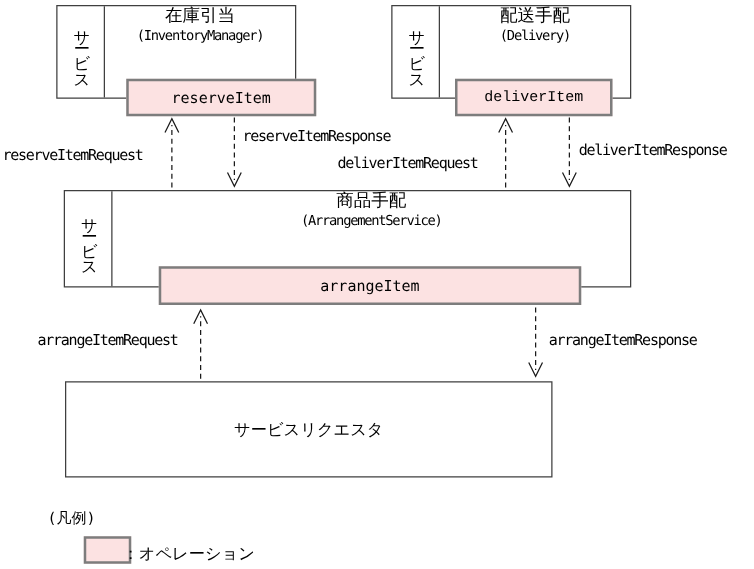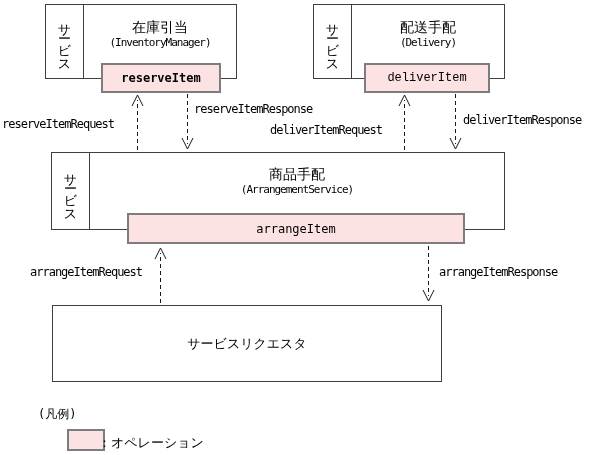--- a/index.html
+++ b/index.html
@@ -14,21 +14,21 @@
     display:flex;box-sizing:border-box;
   }
   .svc-col{
     width:38px;border-right:1px solid #3f3f3f;box-sizing:border-box;
     display:flex;align-items:center;justify-content:center;
   }
   .svc-col span{
     writing-mode:vertical-rl;font-size:13px;letter-spacing:2px;line-height:1;
   }
   .svc-body{
-    flex:1;display:flex;flex-direction:column;align-items:center;justify-content:center;
+    flex:1;display:flex;flex-direction:column;align-items:center;
   }
   .svc-title{font-size:14px;line-height:17px;}
   .svc-sub{font-size:11px;line-height:14px;letter-spacing:-1px;}
   .pad-top{padding-bottom:14px;}
   .pad-mid{padding-bottom:20px;}
   
   .op{
     position:absolute;background:#fce2e2;border:2px solid #7d7d7d;
     box-sizing:border-box;display:flex;align-items:center;justify-content:center;
     font-size:12px;z-index:3;
@@ -81,21 +81,21 @@
   <div class="svc" style="left:51px;top:152px;width:454px;height:78px;">
     <div class="svc-col">
       <span>サービス</span>
     </div>
     <div class="svc-body pad-mid">
       <div class="svc-title">商品手配</div>
       <div class="svc-sub">(ArrangementService)</div>
     </div>
   </div>
 
-  <div class="op" style="left:101px;top:63px;width:120px;height:30px;font-weight:bold;">reserveItem</div>
+  <div class="op" style="left:101px;top:63px;width:152px;height:30px;">reserveItem</div>
   <div class="op" style="left:364px;top:63px;width:126px;height:30px;font-family:Liberation Mono, monospace;">deliverItem</div>
   <div class="op" style="left:127px;top:213px;width:338px;height:31px;">arrangeItem</div>
 
   <div class="req" style="left:52px;top:305px;width:390px;height:77px;">
     <span>サービスリクエスタ</span>
   </div>
 
   <svg id="arrows" width="603" height="455">
     <g stroke="#1a1a1a" stroke-width="1" fill="none">
 

